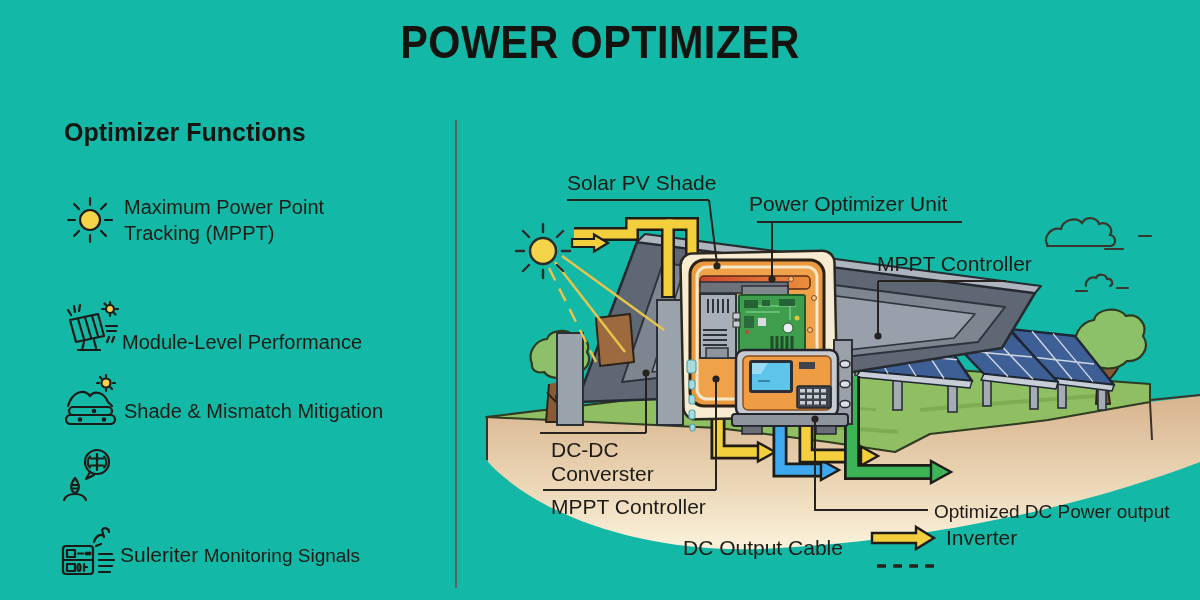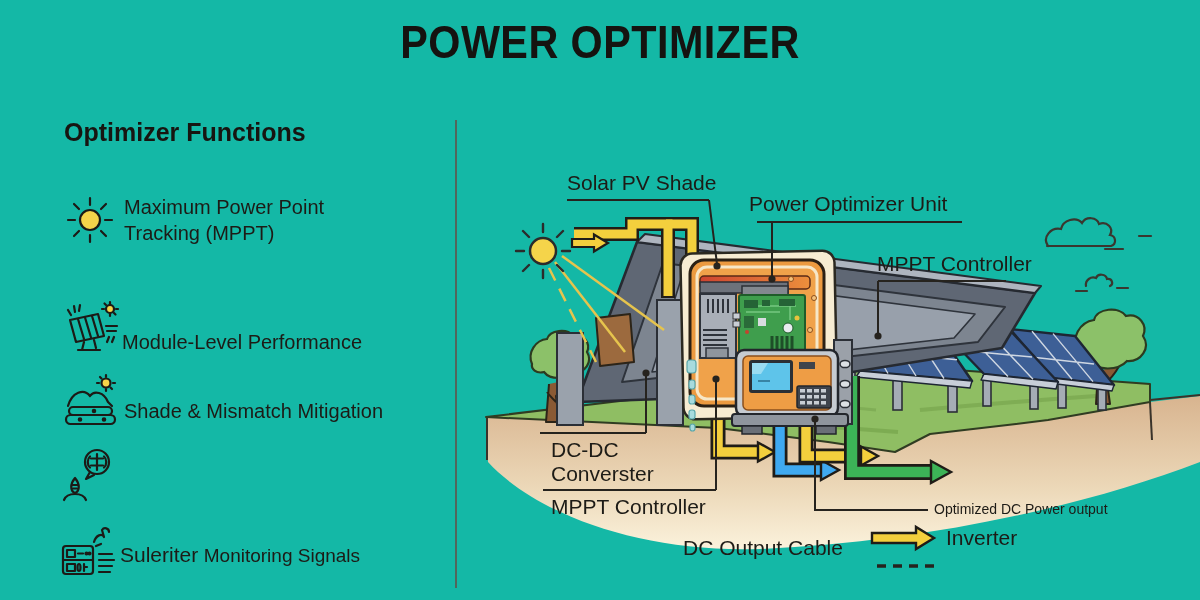--- a/index.html
+++ b/index.html
@@ -11,21 +11,21 @@
   .title span{display:inline-block;font-size:47px;font-weight:800;
        letter-spacing:.5px;transform:scaleX(.88);color:#151310;}
   .sb-heading{left:64px;top:118px;font-size:25px;font-weight:700;color:#171511;}
   .divider{left:455px;top:120px;width:2px;height:468px;background:#5d574d;opacity:.85;}
   .sb-item{display:flex;align-items:center;}
   .sb-icon{flex:0 0 62px;}
   .sb-text{font-size:20px;line-height:26px;color:#1d1b16;padding-top:2px;}
   .sb-text .big{font-size:21px;}
   .sb-text .sub{font-size:19px;}
   .dlabel{position:absolute;font-size:21px;color:#1d1b16;white-space:nowrap;}
-  .dlabel.small{font-size:14px;}
+  .dlabel.small{font-size:19px;}
   .dlabel .ln{display:block;line-height:24px;}
   svg{display:block;}
 </style>
 </head>
 <body>
 
 <div class="stage">
 
   <svg class="abs" style="left:0;top:0" width="1200" height="600" viewBox="0 0 1200 600">
     <defs>

